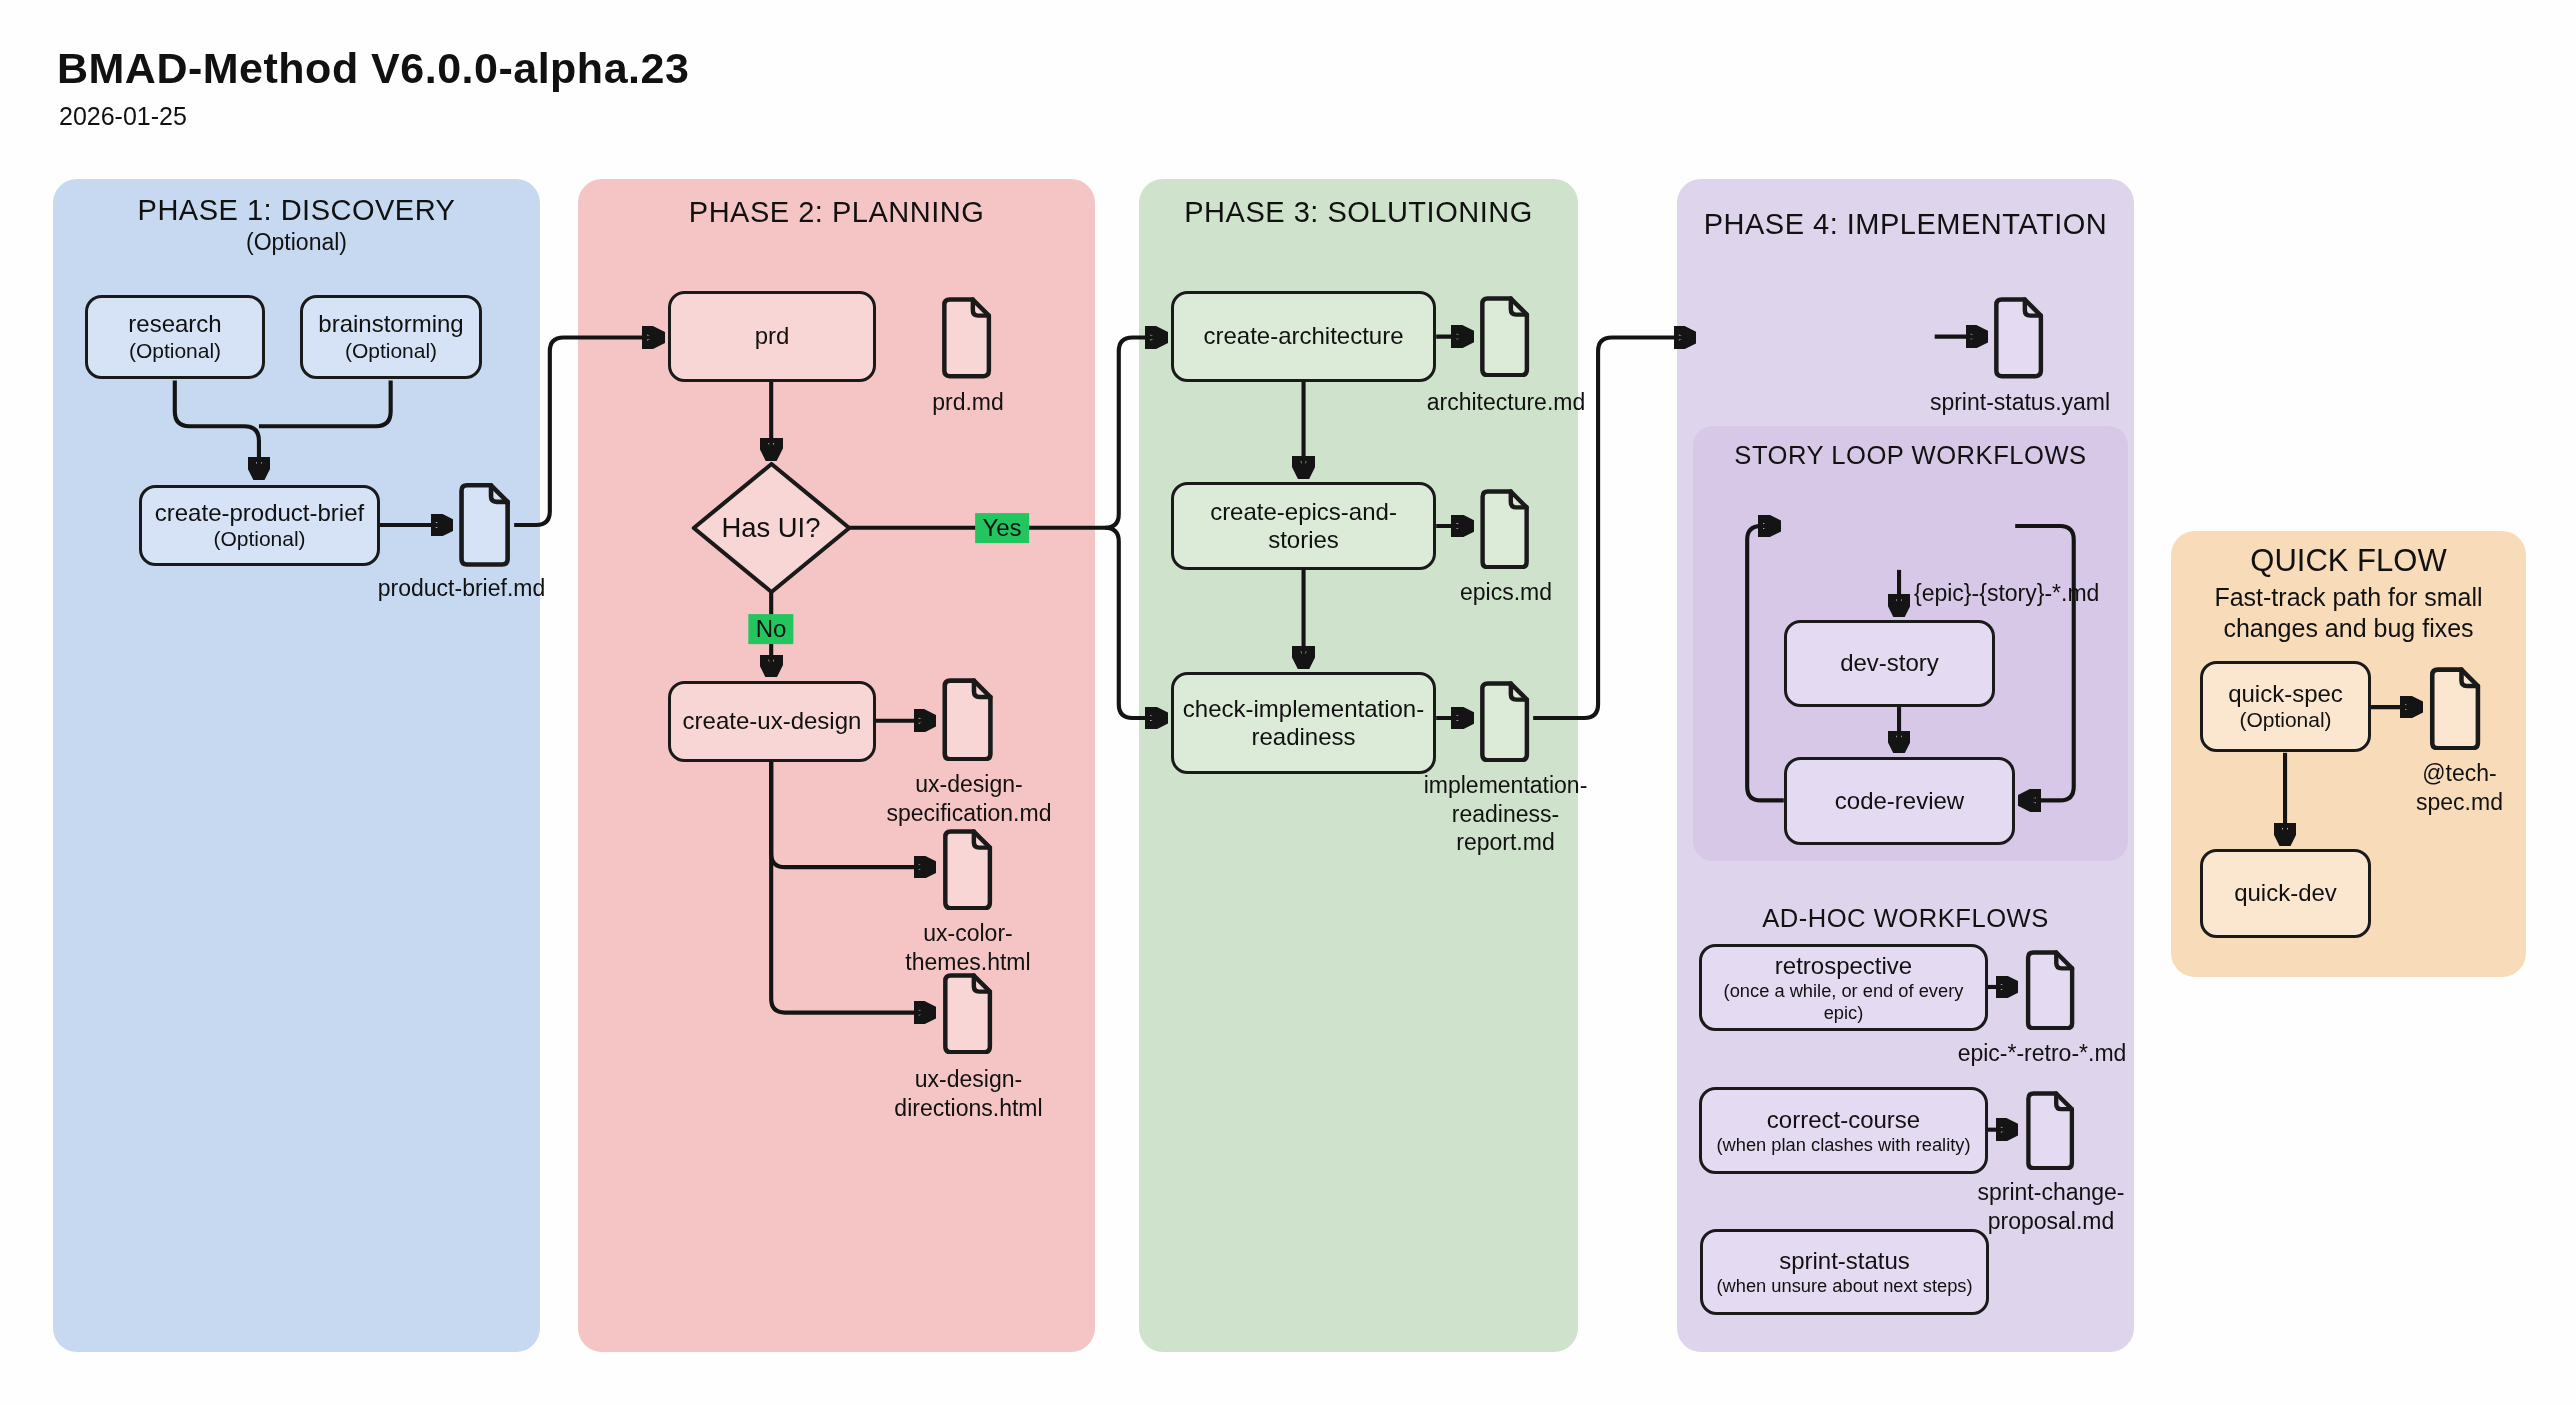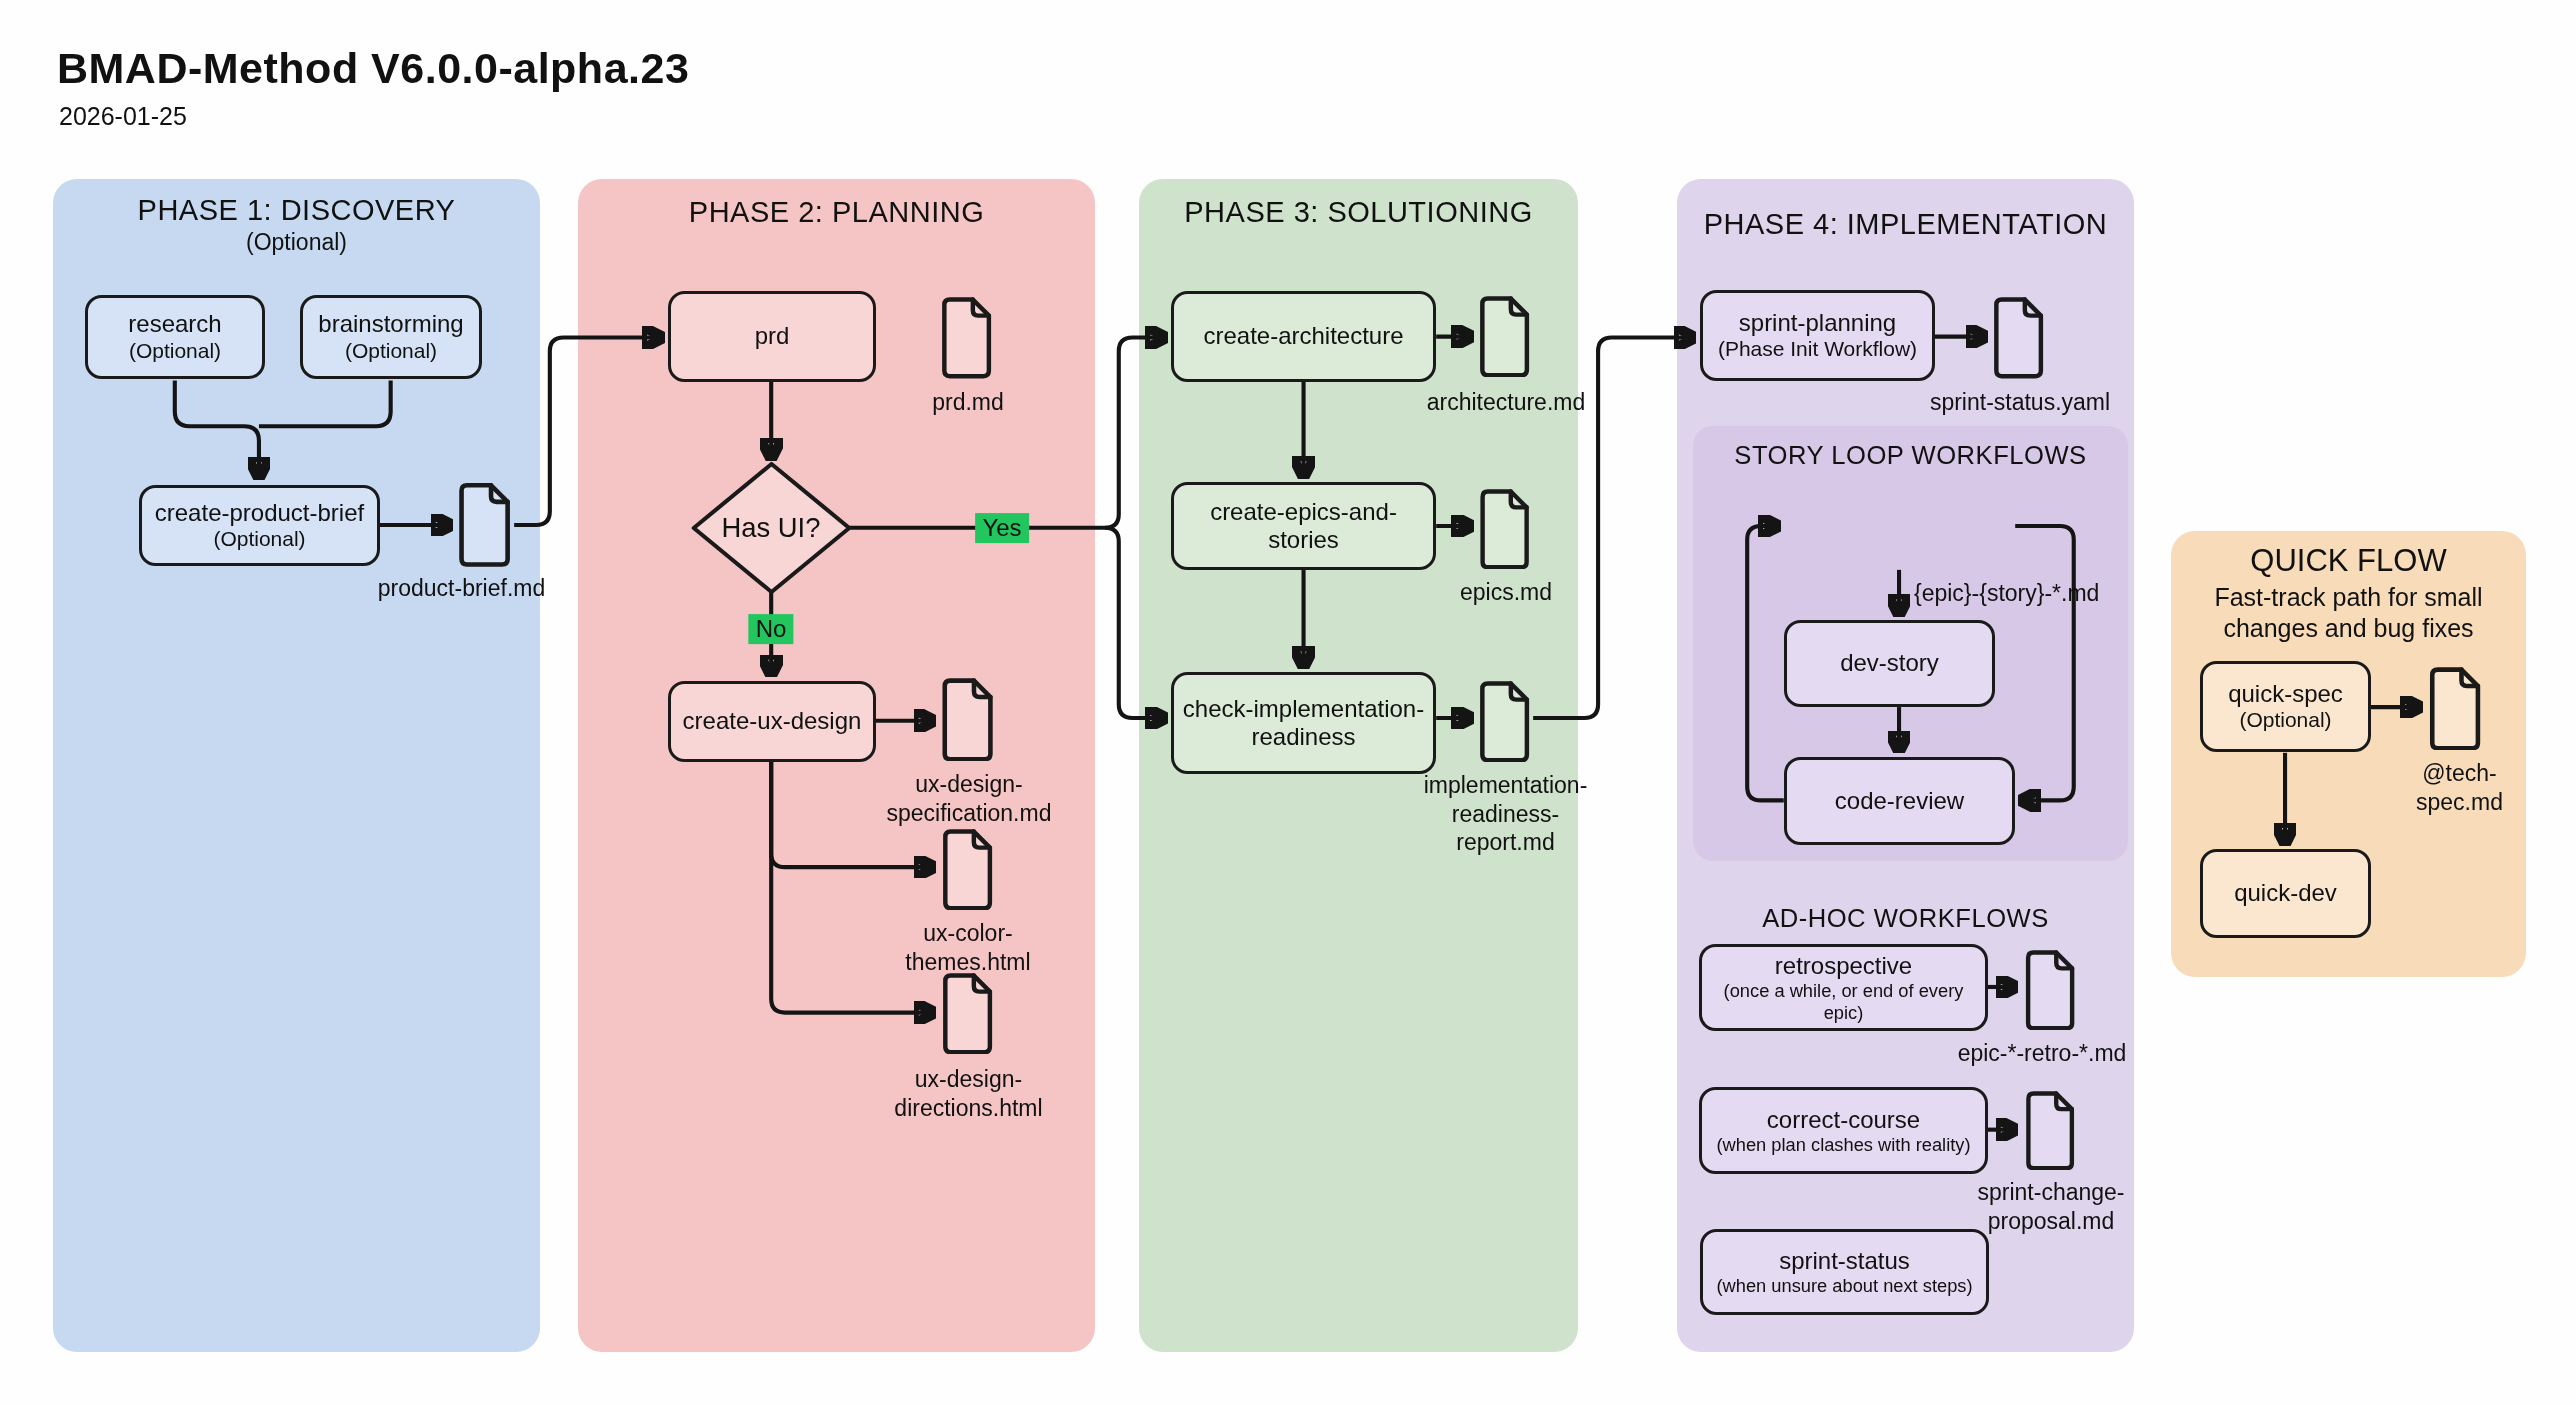--- a/index.html
+++ b/index.html
@@ -195,24 +195,20 @@
     <div class="nl">check-implementation-readiness</div>
   </div>
   <div class="abs doc p3d" style="left:1477px;top:680px;width:57px;height:82px;">
     <svg viewBox="0 0 64 92">
         <path class="body" d="M12 4 h26 l18 18 v62 q0 6 -6 6 h-38 q-6 0 -6 -6 v-74 q0 -6 6 -6 z"></path>
         <path class="fold" d="M38 4 V16 q0 6 6 6 H56"></path>
       </svg>
   </div>
   <div class="abs doclabel" style="left:1407px;top:771px;width:197px;">implementation-readiness-report.md</div>
 
-  <div class="abs node p4n" style="left:1700px;top:290px;width:235px;height:91px;">
-    <div class="nl">sprint-planning</div>
-    <div class="nn">(Phase Init Workflow)</div>
-  </div>
   <div class="abs doc p4d" style="left:1991px;top:295px;width:57px;height:84px;">
     <svg viewBox="0 0 64 92">
         <path class="body" d="M12 4 h26 l18 18 v62 q0 6 -6 6 h-38 q-6 0 -6 -6 v-74 q0 -6 6 -6 z"></path>
         <path class="fold" d="M38 4 V16 q0 6 6 6 H56"></path>
       </svg>
   </div>
   <div class="abs doclabel" style="left:1901px;top:388px;width:238px;">sprint-status.yaml</div>
 
   <div class="abs flowlabel" style="left:1914px;top:580px;width:220px;">{epic}-{story}-*.md</div>
   <div class="abs node p4n" style="left:1784px;top:620px;width:211px;height:87px;">

